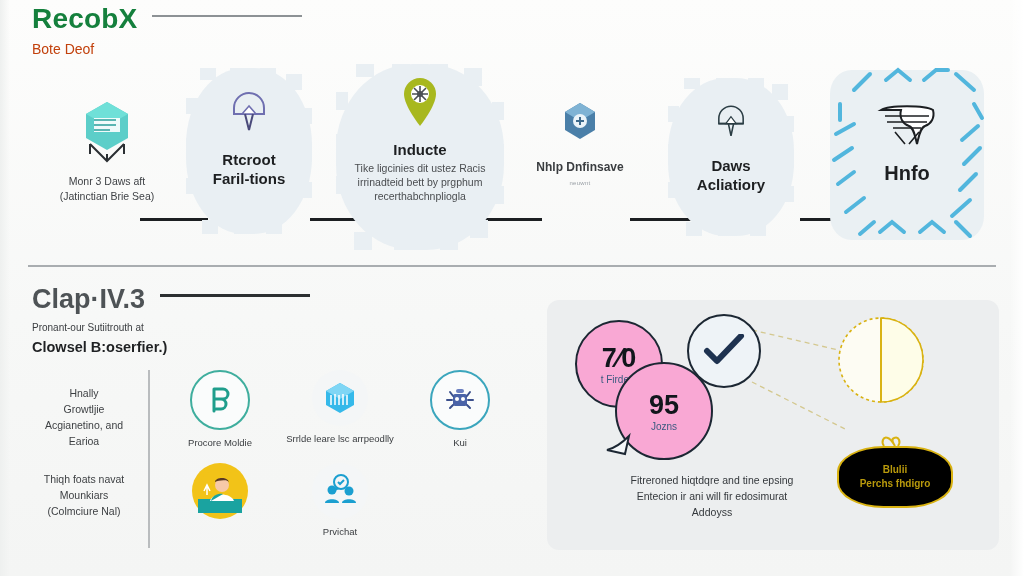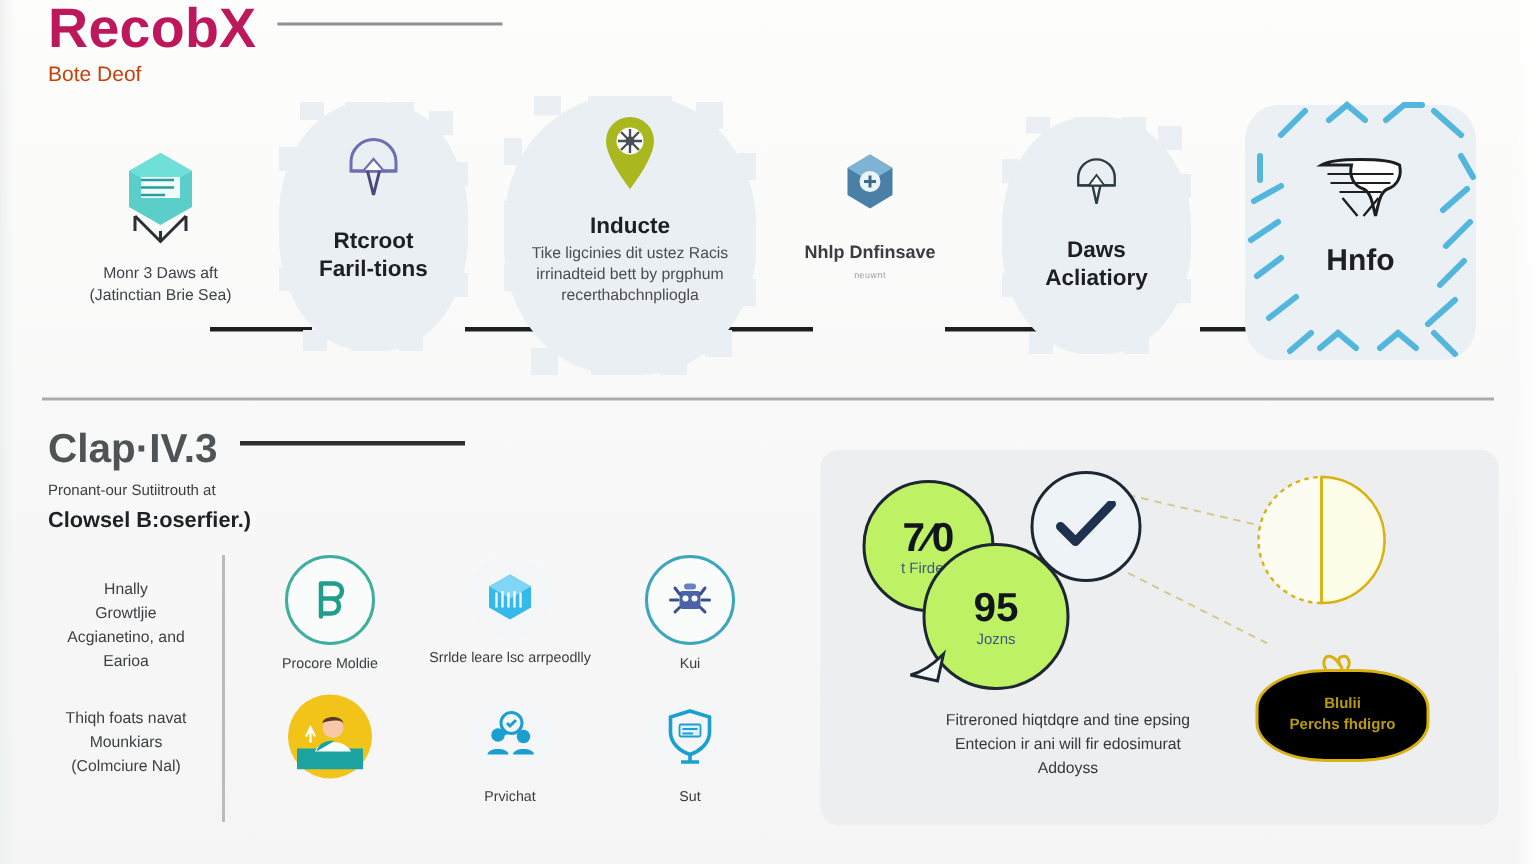--- a/index.html
+++ b/index.html
@@ -12,21 +12,21 @@
   }
   
   .page-bg{position:absolute;inset:0;background:
       linear-gradient(180deg,#fdfdfc 0%,#f7f8f7 55%,#f4f5f4 100%);}
   .edge-left{position:absolute;left:0;top:0;width:10px;height:576px;background:linear-gradient(90deg,#eef0ef,rgba(238,240,239,0));}
   .edge-right{position:absolute;right:0;top:0;width:14px;height:576px;background:linear-gradient(270deg,#ffffff,rgba(255,255,255,0));}
 
   
   .sec1-head{position:absolute;left:32px;top:2px;width:340px;}
   .h1{
-    font-size:37px;font-weight:700;color:#be185d;letter-spacing:.2px;
+    font-size:28px;font-weight:700;color:#15803d;letter-spacing:.2px;
     display:inline-block;vertical-align:middle;line-height:34px;
   }
   .h1-rule{display:inline-block;vertical-align:middle;width:150px;height:2px;background:#8d9295;margin-left:10px;margin-bottom:6px;}
   .sub1{font-size:14px;color:#c2410c;margin-top:4px;line-height:19px;}
   .sub2{font-size:15px;font-weight:700;color:#242628;line-height:20px;}
 
   
   .flow{position:absolute;left:0;top:60px;width:1024px;height:190px;}
   .node{position:absolute;text-align:center;}
   .gearbg{
@@ -63,21 +63,21 @@
   .icell{width:120px;text-align:center;}
   .icirc{width:56px;height:56px;border-radius:50%;margin:0 auto;display:flex;align-items:center;justify-content:center;background:#f2f4f5;}
   .icirc.ring{background:#fafcfc;border:2px solid #3fae9e;}
   .icirc.ring2{background:#fafcfc;border:2px solid #3ba6bd;}
   .icirc.plain{background:#f4f6f7;}
   .icirc.yellow{background:#f2c318;border:none;}
   .ilabel{font-size:9.5px;color:#3a3d40;margin-top:7px;line-height:12px;}
 
   
   .rpanel{position:absolute;left:547px;top:300px;width:452px;height:250px;background:#eceeef;border-radius:12px;}
-  .bubble{position:absolute;border:2.5px solid #1c2733;border-radius:50%;background:#bef264;display:flex;flex-direction:column;align-items:center;justify-content:center;}
+  .bubble{position:absolute;border:2.5px solid #1c2733;border-radius:50%;background:#f9a8d4;display:flex;flex-direction:column;align-items:center;justify-content:center;}
   .bubble .num{font-size:27px;font-weight:700;color:#11161c;line-height:28px;}
   .bubble .cap{font-size:10px;color:#3b5a80;margin-top:2px;}
   .bubble.plain{background:#eef3f7;}
   .pie-note{position:absolute;font-size:10.5px;color:#34383c;line-height:16px;text-align:center;}
   .gold-tag{position:absolute;border:2px solid #d9b211;background:#000000;border-radius:40% 40% 40% 40%/42%;display:flex;flex-direction:column;align-items:center;justify-content:center;color:#b99a0c;font-size:10px;line-height:14px;font-weight:600;}
 </style>
 </head>
 <body>
 
 <div class="page-bg"></div>
@@ -343,31 +343,20 @@
             <path d="M3 29c0-5 14-5 14 0z" fill="#1b9fd0"></path>
           <circle cx="27" cy="17" r="4.5" fill="#1b9fd0"></circle>
             <path d="M20 29c0-5 14-5 14 0z" fill="#1b9fd0"></path>
           <circle cx="19" cy="8" r="7" fill="none" stroke="#1b9fd0" stroke-width="2"></circle>
           <path d="M14 13l-3 5 6-3z" fill="#1b9fd0"></path>
           <path d="M16 8l2 2 4-4" stroke="#1b9fd0" stroke-width="2" fill="none"></path>
         </svg>
       </div>
       <div class="ilabel">Prvichat</div>
     </div>
-    <div class="icell">
-      <div class="icirc plain">
-        <svg width="34" height="38" viewBox="0 0 34 38">
-          <path d="M17 2l13 4v10c0 8-7 13-13 15C11 29 4 24 4 16V6z" fill="none" stroke="#1b9fd0" stroke-width="2.4"></path>
-          <rect x="10" y="11" width="14" height="8" rx="1" fill="#dff0fa" stroke="#1b9fd0" stroke-width="1.2"></rect>
-          <path d="M12 14h10M12 17h7" stroke="#1b9fd0" stroke-width="1.2"></path>
-          <path d="M17 31v5M11 36h12" stroke="#1b9fd0" stroke-width="2.4"></path>
-        </svg>
-      </div>
-      <div class="ilabel">Sut</div>
-    </div>
   </div>
 </div>
 
 <div class="rpanel">
 
   <svg style="position:absolute;left:0;top:0;" width="452" height="250" viewBox="0 0 452 250">
     <g stroke="#d4c88f" stroke-width="1.3" stroke-dasharray="5 4" fill="none">
       <path d="M205 30 L300 52"></path>
       <path d="M205 82 L300 130"></path>
     </g>

